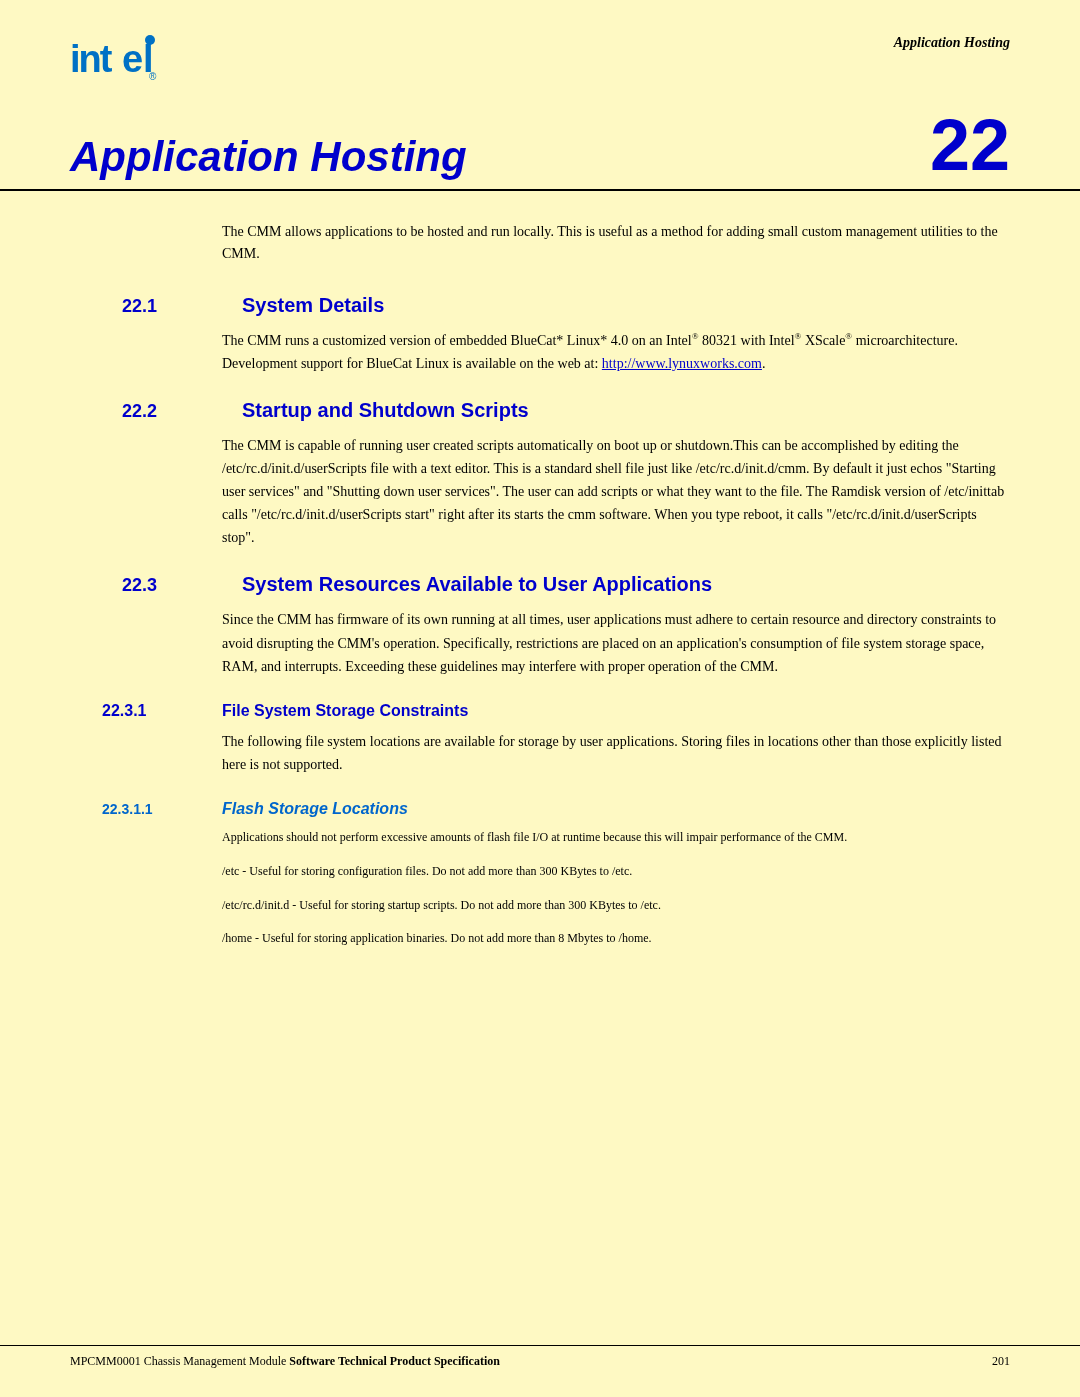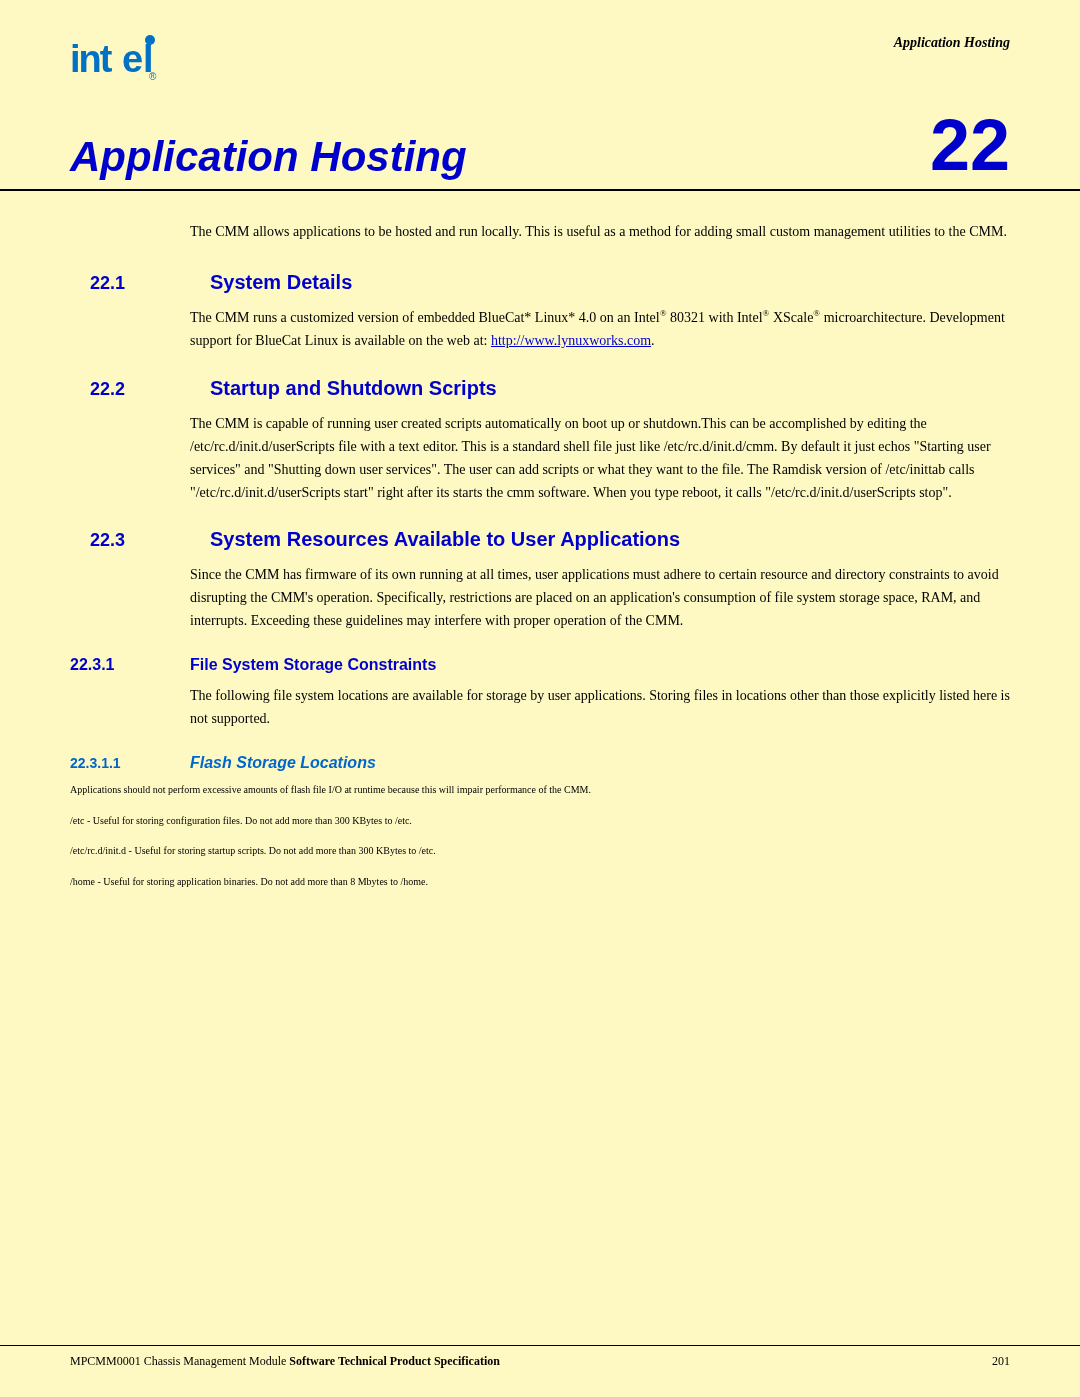--- a/index.html
+++ b/index.html
@@ -59,21 +59,21 @@
     .chapter-number {
       font-family: Liberation Sans, sans-serif;
       font-size: 72px;
       font-weight: bold;
       color: #0000cc;
       line-height: 1;
     }
 
     
     .content {
-      padding: 30px 70px 40px 70px;
+      padding: 30px 70px 40px 102px;
     }
 
     .intro-para {
       margin-left: 120px;
       margin-bottom: 28px;
       font-size: 14px;
       line-height: 1.6;
     }
 
     
@@ -156,21 +156,22 @@
 
     .subsubsection-title {
       font-family: Arial, sans-serif;
       font-size: 16px;
       font-weight: bold;
       color: #0066cc;
       font-style: italic;
     }
 
     .subsubsection-body {
-      font-size: 10px;
+      margin-left: 120px;
+      font-size: 12px;
       line-height: 1.65;
     }
 
     .link {
       color: #0000cc;
       text-decoration: underline;
     }
 
     sup {
       font-size: 9px;

